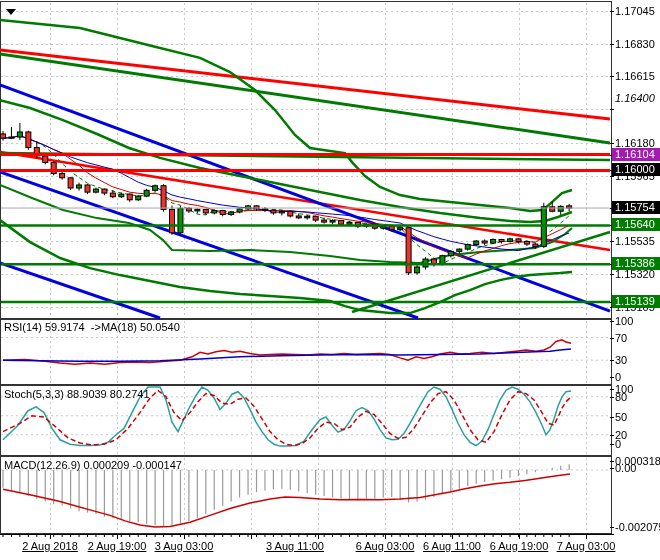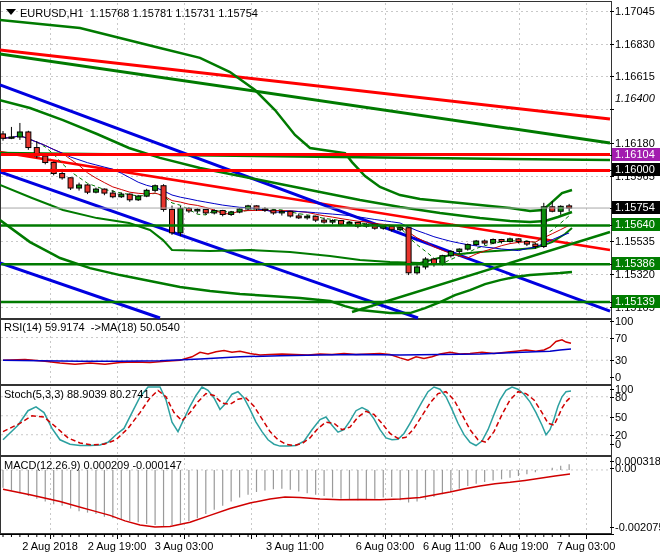--- a/index.html
+++ b/index.html
@@ -6,21 +6,21 @@
   #win{position:relative;width:660px;height:560px;background:#ffffff;overflow:hidden;
        font-family:"Liberation Sans",sans-serif;font-size:11px;color:#000;}
   #cv{position:absolute;left:0;top:0;}
   .hdr{position:absolute;left:20px;top:7px;white-space:pre;color:#000;font-size:11px;}
   .tri{position:absolute;left:6px;top:9px;width:0;height:0;border-left:5px solid transparent;
        border-right:5px solid transparent;border-top:6px solid #000;}
   .plabel{position:absolute;left:615px;width:45px;font-size:11px;color:#000;}
   .badge{position:absolute;left:612px;width:46px;height:13px;line-height:13px;
          color:#fff;font-size:11px;padding-left:3px;}
   .ilabel{position:absolute;font-size:11px;color:#000;white-space:pre;}
-  .tlabel{position:absolute;top:540px;width:84px;text-align:center;font-size:11px;color:#000;}
+  .tlabel{position:absolute;top:540px;width:84px;text-align:center;font-size:11px;color:#000;text-decoration:underline;}
 </style>
 </head>
 <body>
 
 <div id="win">
   <svg id="cv" width="660" height="560">
       <rect x="0.5" y="1.5" width="611" height="317" fill="#fff" stroke="#333" stroke-width="1"></rect>
       <rect x="0.5" y="319.5" width="611" height="65" fill="#fff" stroke="#333" stroke-width="1"></rect>
       <rect x="0.5" y="385.5" width="611" height="70" fill="#fff" stroke="#333" stroke-width="1"></rect>
       <rect x="0.5" y="456.5" width="611" height="77" fill="#fff" stroke="#333" stroke-width="1"></rect>
@@ -406,21 +406,20 @@
       <line x1="610" y1="397.5" x2="614" y2="397.5" stroke="#000" stroke-width="1"></line>
       <line x1="610" y1="417.5" x2="614" y2="417.5" stroke="#000" stroke-width="1"></line>
       <line x1="610" y1="435.5" x2="614" y2="435.5" stroke="#000" stroke-width="1"></line>
       <line x1="610" y1="444.5" x2="614" y2="444.5" stroke="#000" stroke-width="1"></line>
       <line x1="610" y1="461.5" x2="614" y2="461.5" stroke="#000" stroke-width="1"></line>
       <line x1="610" y1="468.5" x2="614" y2="468.5" stroke="#000" stroke-width="1"></line>
       <line x1="610" y1="527.5" x2="614" y2="527.5" stroke="#000" stroke-width="1"></line>
     </svg>
 
   <span class="tri"></span>
-  <div class="hdr"><span>EURUSD,H1</span>&nbsp;&nbsp;<span>1.15768 1.15781 1.15731 1.15754</span></div>
 
   <div class="ilabel" style="left:4px;top:321px">RSI(14) 59.9174  -&gt;MA(18) 50.0540</div>
   <div class="ilabel" style="left:4px;top:388px">Stoch(5,3,3) 88.9039 80.2741</div>
   <div class="ilabel" style="left:4px;top:459px">MACD(12.26.9) 0.000209 -0.000147</div>
 
   <div id="yaxis">
       <div class="plabel" style="top: 5px;">1.17045</div>
       <div class="plabel" style="top: 38px;">1.16830</div>
       <div class="plabel" style="top: 70px;">1.16615</div>
       <div class="plabel" style="top: 92px; font-style: italic;">1.16400</div>

